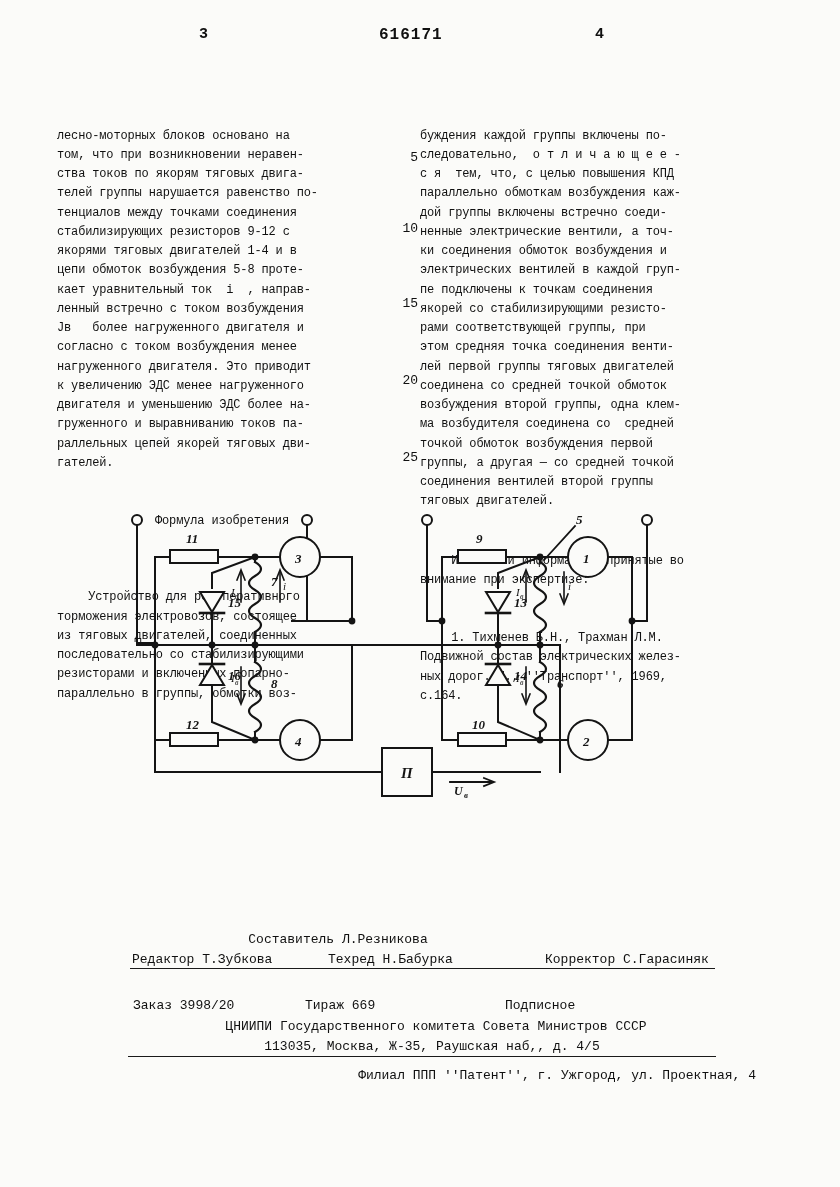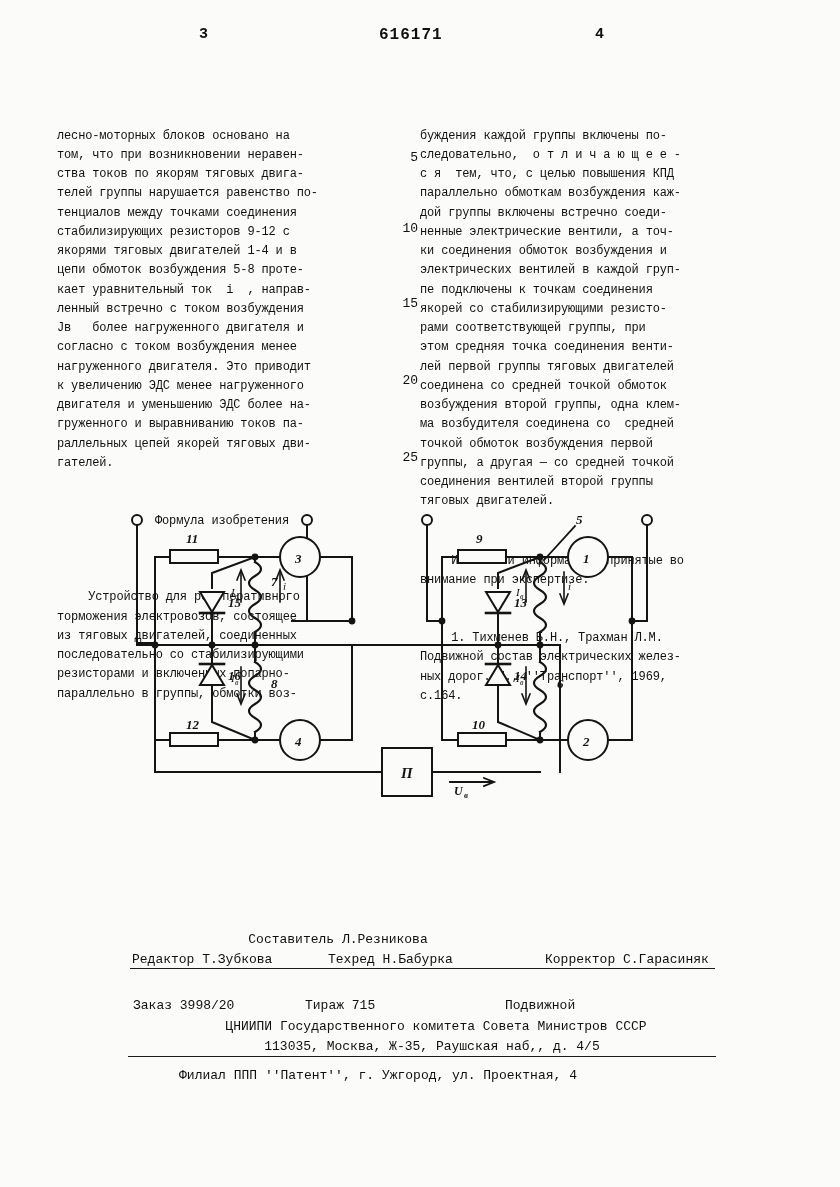--- a/index.html
+++ b/index.html
@@ -368,30 +368,30 @@
 
     <div class="f-row" style="height:22px">
       <div class="f-abs ul" style="left:132px;">Редактор Т.Зубкова</div>
       <div class="f-abs ul" style="left:322px;margin-left:6px;">Техред Н.Бабурка</div>
       <div class="f-abs ul" style="left:545px;">Корректор С.Гарасиняк</div>
       <div class="rule" style="left:130px; top:18px; width:585px;"></div>
     </div>
 
     <div class="f-row" style="height:21px; margin-top:24px">
       <div class="f-abs" style="left:133px;">Заказ 3998/20</div>
-      <div class="f-abs" style="left:305px;">Тираж 715</div>
-      <div class="f-abs" style="left:505px;">Подвижной</div>
+      <div class="f-abs" style="left:305px;">Тираж 669</div>
+      <div class="f-abs" style="left:505px;">Подписное</div>
     </div>
 
     <div class="f-row" style="height:20px">
       <div class="f-abs ctr" style="left:16px; width:840px;">ЦНИИПИ Государственного комитета Совета Министров СССР</div>
     </div>
     <div class="f-row" style="height:22px">
       <div class="f-abs ul ctr" style="left:12px; width:840px;">113035, Москва, Ж-35, Раушская наб,, д. 4/5</div>
       <div class="rule" style="left:128px; top:19px; width:588px;"></div>
     </div>
 
     <div class="f-row" style="height:20px; margin-top:7px">
-      <div class="f-abs ctr" style="left:0; width:756px;">Филиал ППП ''Патент'', г. Ужгород, ул. Проектная, 4</div>
+      <div class="f-abs ctr" style="left:0; width:756px;text-align:right;">Филиал ППП ''Патент'', г. Ужгород, ул. Проектная, 4</div>
     </div>
   </div>
 
 </div>
 
 </body></html>

